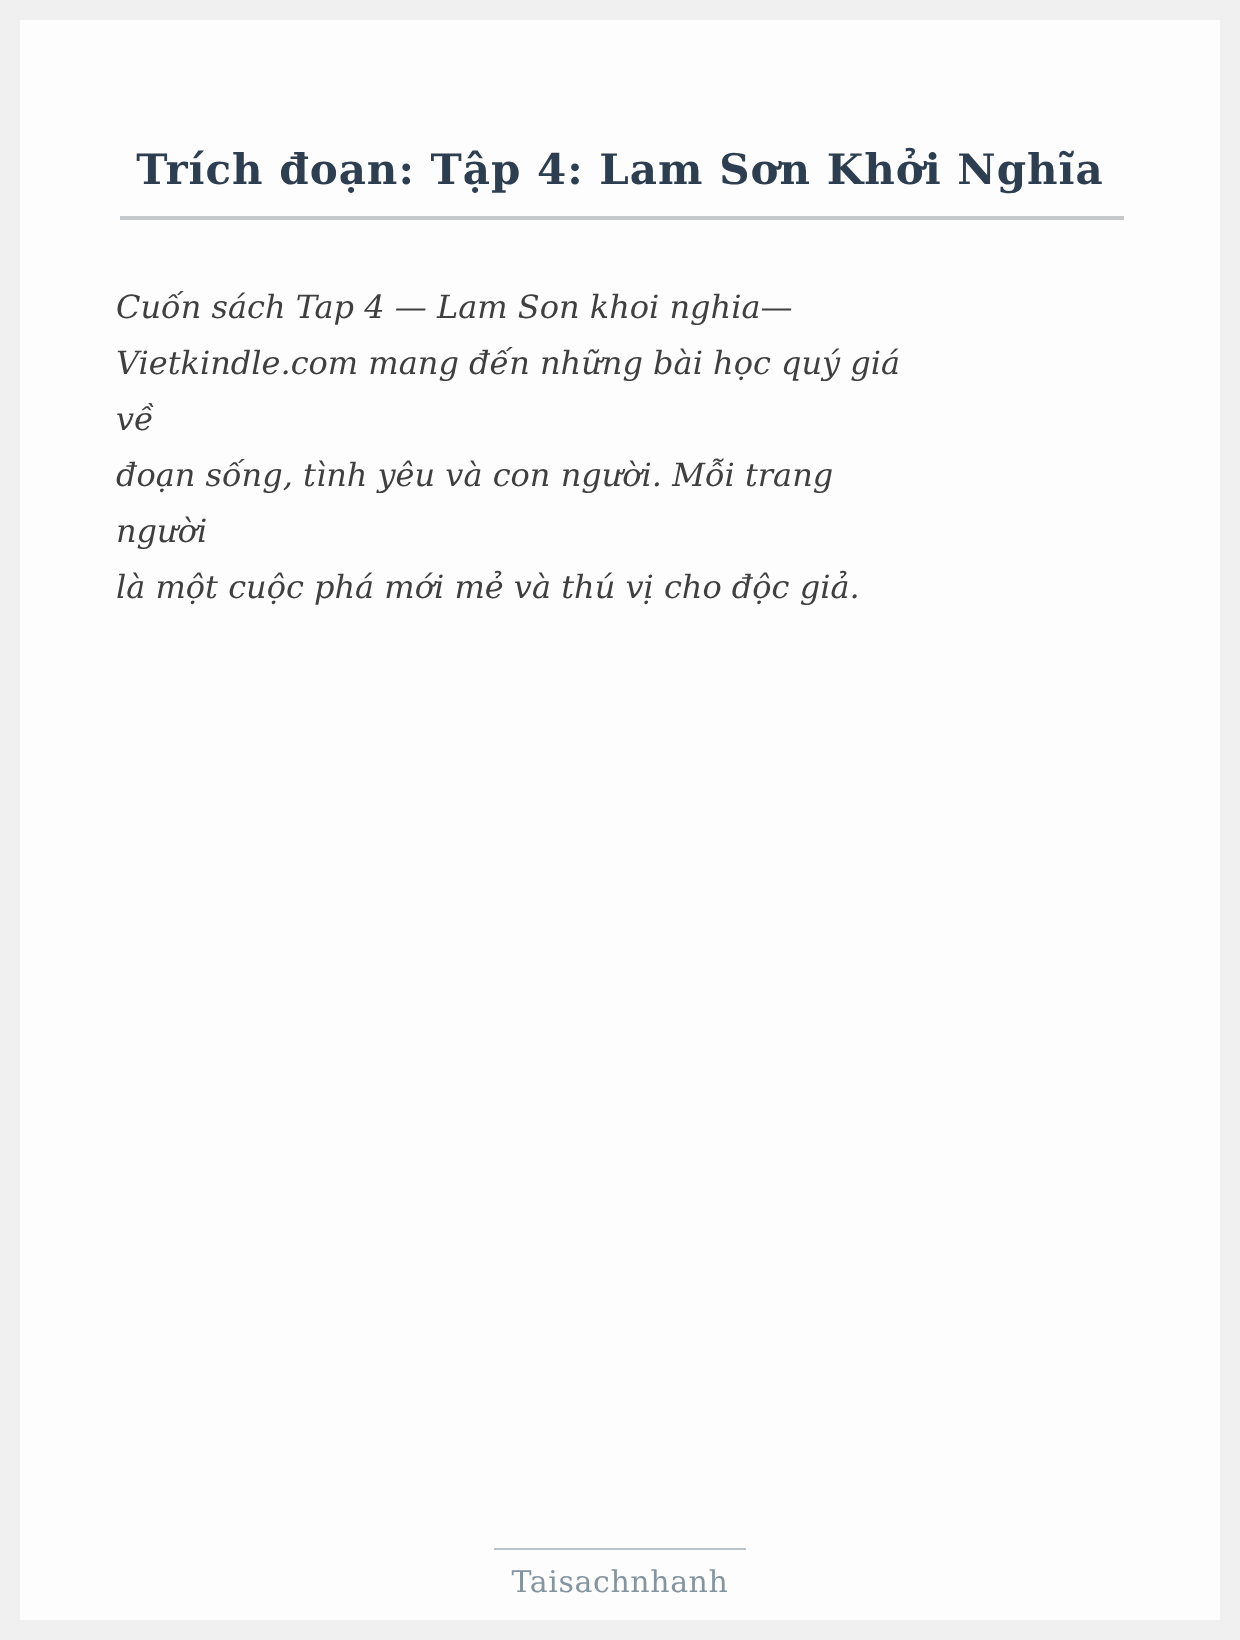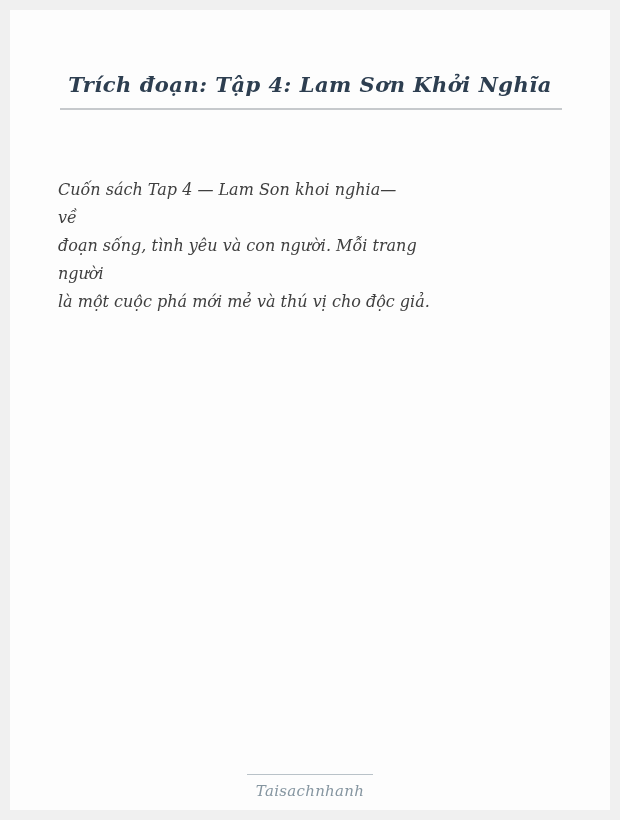--- a/index.html
+++ b/index.html
@@ -19,21 +19,20 @@
     margin: 10px auto;
     background: #fdfdfd;
   }
 
   .doc-title {
     position: absolute;
     top: 62px;
     left: 0;
     width: 100%;
     text-align: center;
-    font-style: italic;
     font-weight: bold;
     font-size: 21px;
     letter-spacing: 0.5px;
     color: #2d3e50;
   }
 
   .title-rule {
     position: absolute;
     top: 98px;
     left: 50px;
@@ -44,21 +43,20 @@
 
   .doc-body {
     position: absolute;
     top: 130px;
     left: 48px;
     right: 40px;
     font-style: italic;
     font-size: 16px;
     line-height: 28px;
     color: #3f3f3f;
-    margin-top: 36px;
   }
 
   .doc-body .line {
     white-space: nowrap;
   }
 
   .doc-footer {
     position: absolute;
     bottom: 10px;
     left: 0;
@@ -67,37 +65,37 @@
   }
 
   .footer-rule {
     width: 126px;
     height: 1px;
     margin: 0 auto 7px auto;
     background: #b9c2c8;
   }
 
   .footer-text {
-    font-style: italic;
     font-size: 15px;
     color: #8595a0;
     letter-spacing: 0.3px;
   }
 </style>
 </head>
 <body>
 
 <div class="page">
 
   <h1 class="doc-title">Trích đoạn: Tập 4: Lam Sơn Khởi Nghĩa</h1>
 
   <div class="title-rule"></div>
 
   <div class="doc-body">
     <div class="line">Cuốn sách Tap 4 — Lam Son khoi nghia—</div>
+    <div class="line">Vietkindle.com mang đến những bài học quý giá</div>
     <div class="line">về</div>
     <div class="line">đoạn sống, tình yêu và con người. Mỗi trang</div>
     <div class="line">người</div>
     <div class="line">là một cuộc phá mới mẻ và thú vị cho độc giả.</div>
   </div>
 
   <div class="doc-footer">
     <div class="footer-rule"></div>
     <div class="footer-text">Taisachnhanh</div>
   </div>

